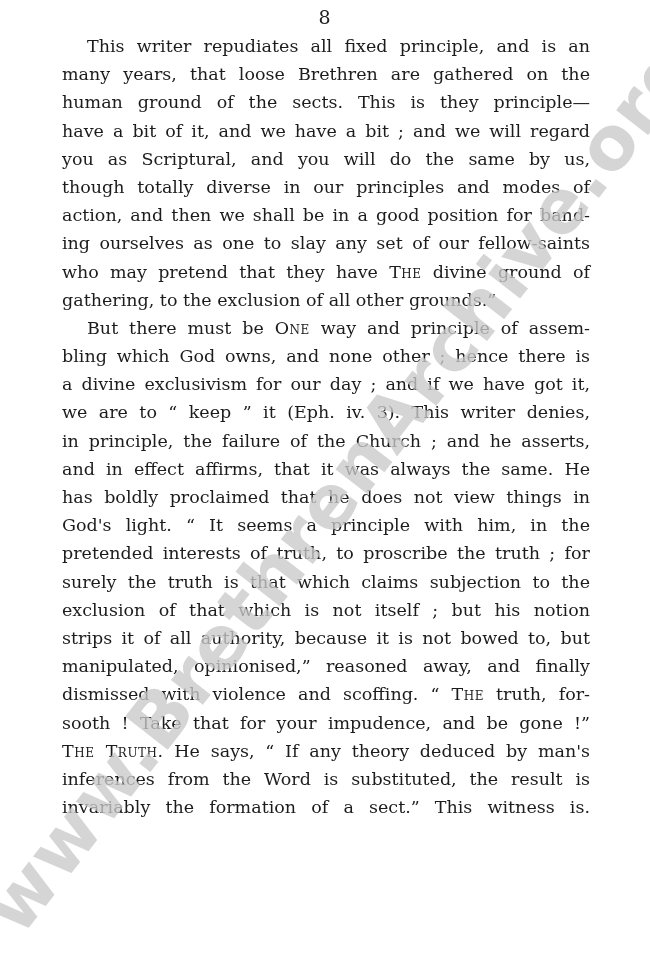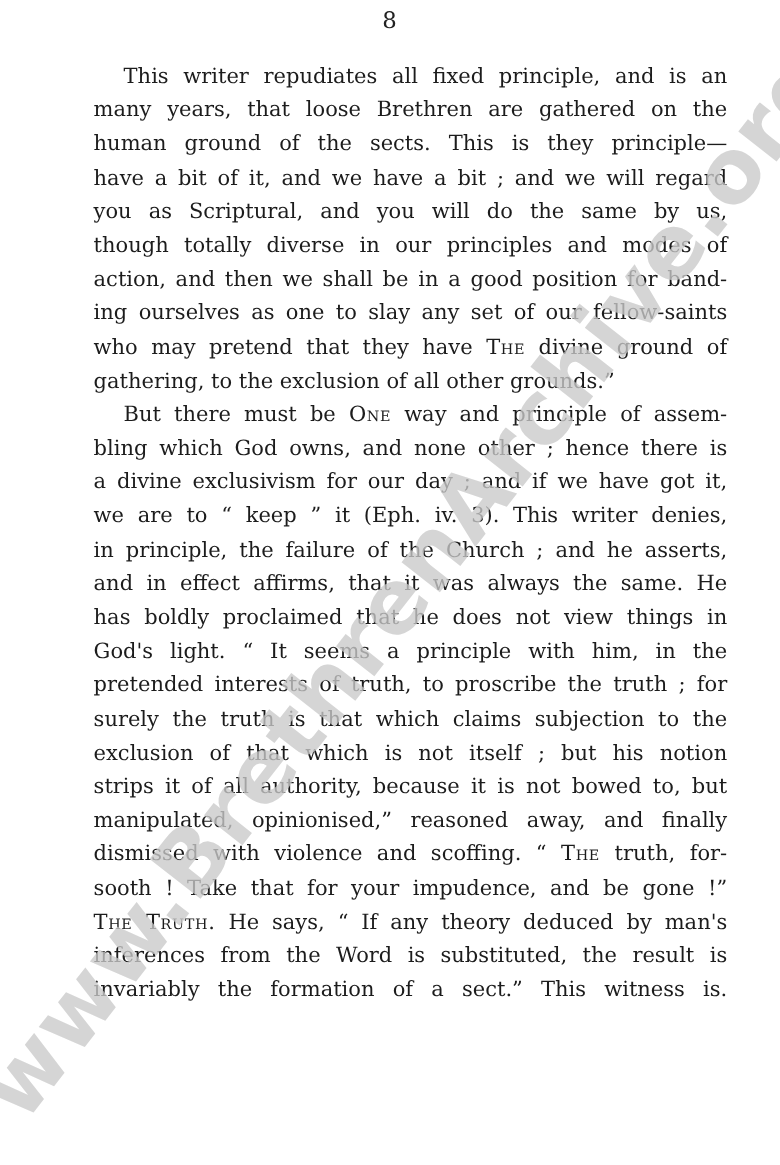--- a/index.html
+++ b/index.html
@@ -22,23 +22,22 @@
     left: 0;
     width: 650px;
     text-align: center;
     font-size: 19px;
     letter-spacing: 1px;
     color: #222;
   }
   .text-block {
     position: absolute;
     left: 62px;
-    top: 50px;
+    top: 32px;
     width: 528px;
-    margin-left: 16px;
   }
   .paragraph { margin: 0; padding: 0; }
   .line {
     height: 28.2px;
     line-height: 28.2px;
     font-size: 17.5px;
     text-align: justify;
     text-align-last: justify;
     -moz-text-align-last: justify;
     white-space: normal;

